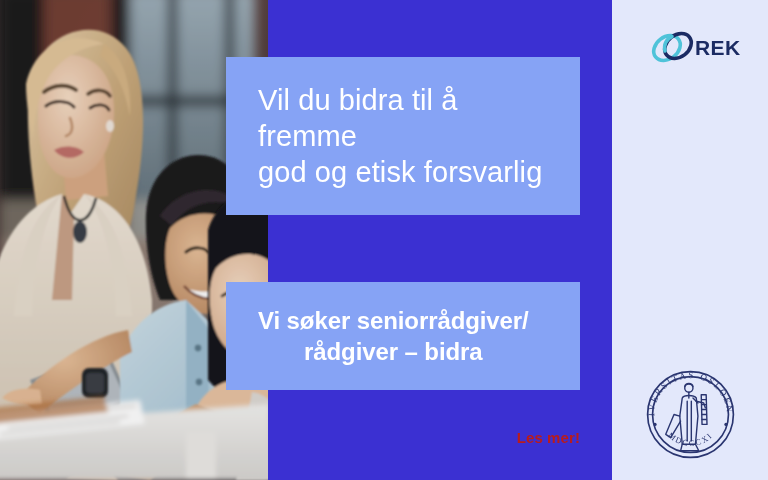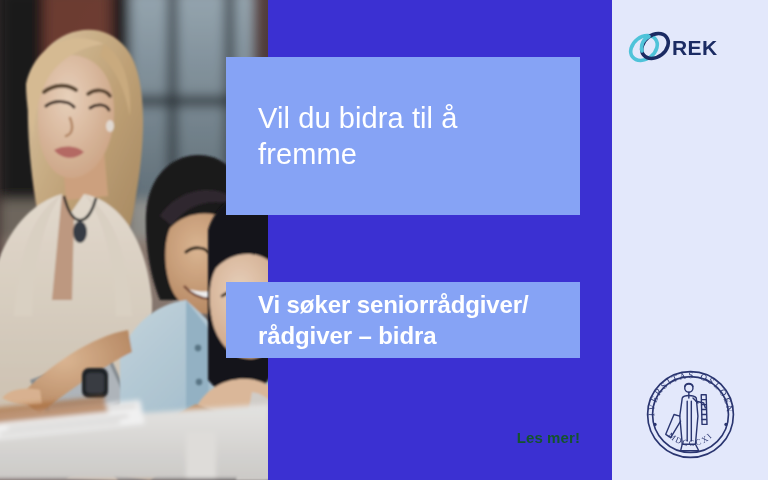--- a/index.html
+++ b/index.html
@@ -37,37 +37,38 @@
   }
   .box-question{
     left:226px;top:57px;width:354px;height:158px;
     padding:0 30px 0 32px;
   }
   .box-question .line{
     color:#ffffff;font-size:29px;line-height:36px;font-weight:400;
     letter-spacing:.1px;
   }
   .box-role{
-    left:226px;top:282px;width:354px;height:76px;
+    left:226px;top:282px;width:354px;height:108px;
     padding:0 18px 0 32px;
+    text-align:center;
   }
   .box-role .line{
     color:#ffffff;font-size:24px;line-height:31px;font-weight:700;
     letter-spacing:-.1px;
   }
 
   
   .cta{
     position:absolute;left:0;top:429px;width:580px;
     text-align:right;
-    color:#14532d;font-size:15px;font-weight:700;letter-spacing:.1px;
-  }
-
-  
-  .rek-logo{position:absolute;left:627px;top:26px;width:90px;height:42px;}
+    color:#b91c1c;font-size:15px;font-weight:700;letter-spacing:.1px;
+  }
+
+  
+  .rek-logo{position:absolute;left:650px;top:26px;width:90px;height:42px;}
   .rek-logo svg{display:block;}
 
   
   .uio-seal{position:absolute;left:641px;top:365px;width:99px;height:99px;}
   .uio-seal svg{display:block;}
 </style>
 </head>
 <body>
 
 <div class="banner">
@@ -233,20 +234,21 @@
     </svg>
   </div>
 
   <div class="blue-panel"></div>
 
   <div class="right-panel"></div>
 
   <div class="textbox box-question">
     <div>
       <div class="line">Vil du bidra til å fremme</div>
+      <div class="line">god og etisk forsvarlig</div>
     </div>
   </div>
 
   <div class="textbox box-role">
     <div>
       <div class="line">Vi søker seniorrådgiver/</div>
       <div class="line">rådgiver – bidra</div>
     </div>
   </div>
 

